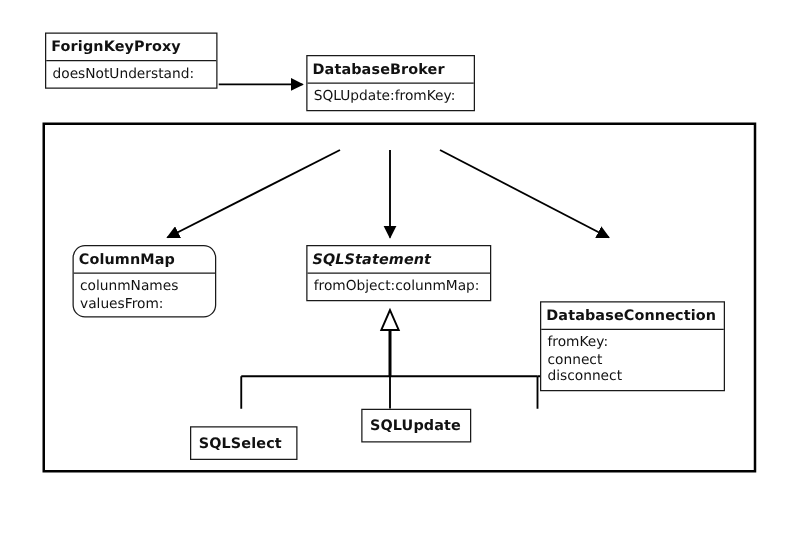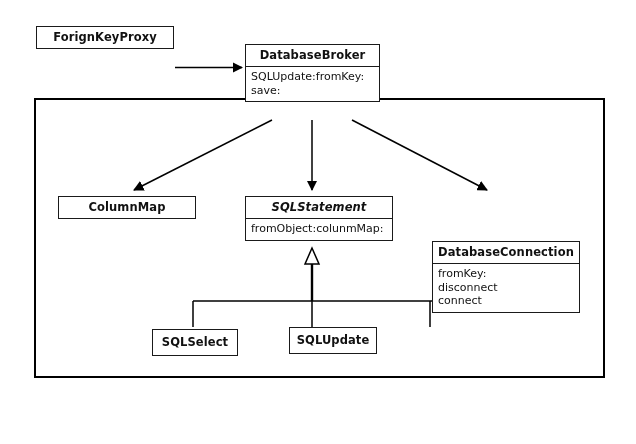--- a/index.html
+++ b/index.html
@@ -29,21 +29,20 @@
   }
   
   .uml-class {
     position: absolute;
     box-sizing: border-box;
     border: 1.4px solid #1a1a1a;
     background: #ffffff;
     z-index: 5;
   }
   .uml-title {
-    text-align: center;
     font-weight: bold;
     font-size: 11.5px;
     color: #111111;
     letter-spacing: .1px;
     padding: 4px 4px 4px 4px;
     line-height: 13px;
     white-space: nowrap;
   }
   .uml-title.abstract {
     font-style: italic;
@@ -64,24 +63,24 @@
     white-space: nowrap;
   }
   
   .uml-simple .uml-title {
     padding: 6px 6px;
   }
 
   
   #class-forignkeyproxy { left: 36px;  top: 26px;  width: 138px; }
   #class-databasebroker { left: 245px; top: 44px;  width: 135px; }
-  #class-columnmap      { left: 58px;  top: 196px; width: 138px; }
+  #class-columnmap      { left: 58px;  top: 196px; width: 115px; border-radius: 10px; }
   #class-sqlstatement   { left: 245px; top: 196px; width: 148px; }
   #class-databaseconnection { left: 432px; top: 196px; width: 148px; margin-top: 45px; }
-  #class-sqlselect      { left: 152px; top: 329px; width: 86px; }
+  #class-sqlselect      { left: 152px; top: 341px; width: 86px; }
   #class-sqlupdate      { left: 269px; top: 327px; width: 88px; margin-left: 20px; }
   #class-sqlinsert      { left: 385px; top: 327px; width: 90px; }
 
   
   #sqlstatement-body { overflow: hidden; }
 
   
   #connectors {
     position: absolute;
     left: 0; top: 0;
@@ -131,47 +130,53 @@
     <line x1="430" y1="301" x2="528" y2="301" stroke="#000000" stroke-width="1.5" stroke-dasharray="7 5"></line>
 
     
     <line x1="193" y1="301" x2="193" y2="327" stroke="#000000" stroke-width="1.5"></line>
     <line x1="312" y1="301" x2="312" y2="327" stroke="#000000" stroke-width="1.5"></line>
     <line x1="430" y1="301" x2="430" y2="327" stroke="#000000" stroke-width="1.5"></line>
   </svg>
 
   <div class="uml-class" id="class-forignkeyproxy">
     <div class="uml-title">ForignKeyProxy</div>
+    <div class="uml-body uml-divider">
+      <span class="m">doesNotUnderstand:</span>
+    </div>
   </div>
 
   <div class="uml-class" id="class-databasebroker">
     <div class="uml-title">DatabaseBroker</div>
     <div class="uml-body uml-divider">
       <span class="m">SQLUpdate:fromKey:</span>
-      <span class="m">save:</span>
     </div>
   </div>
 
   <div class="uml-class" id="class-columnmap">
     <div class="uml-title">ColumnMap</div>
+    <div class="uml-body uml-divider">
+      <span class="m">colunmNames</span>
+      <span class="m">valuesFrom:</span>
+    </div>
   </div>
 
   <div class="uml-class" id="class-sqlstatement">
     <div class="uml-title abstract">SQLStatement</div>
     <div class="uml-body uml-divider" id="sqlstatement-body">
       <span class="m">fromObject:colunmMap:</span>
     </div>
   </div>
 
   <div class="uml-class" id="class-databaseconnection">
     <div class="uml-title">DatabaseConnection</div>
     <div class="uml-body uml-divider">
       <span class="m">fromKey:</span>
+      <span class="m">connect</span>
       <span class="m">disconnect</span>
-      <span class="m">connect</span>
     </div>
   </div>
 
   <div class="uml-class uml-simple" id="class-sqlselect">
     <div class="uml-title">SQLSelect</div>
   </div>
 
   <div class="uml-class uml-simple" id="class-sqlupdate">
     <div class="uml-title">SQLUpdate</div>
   </div>

